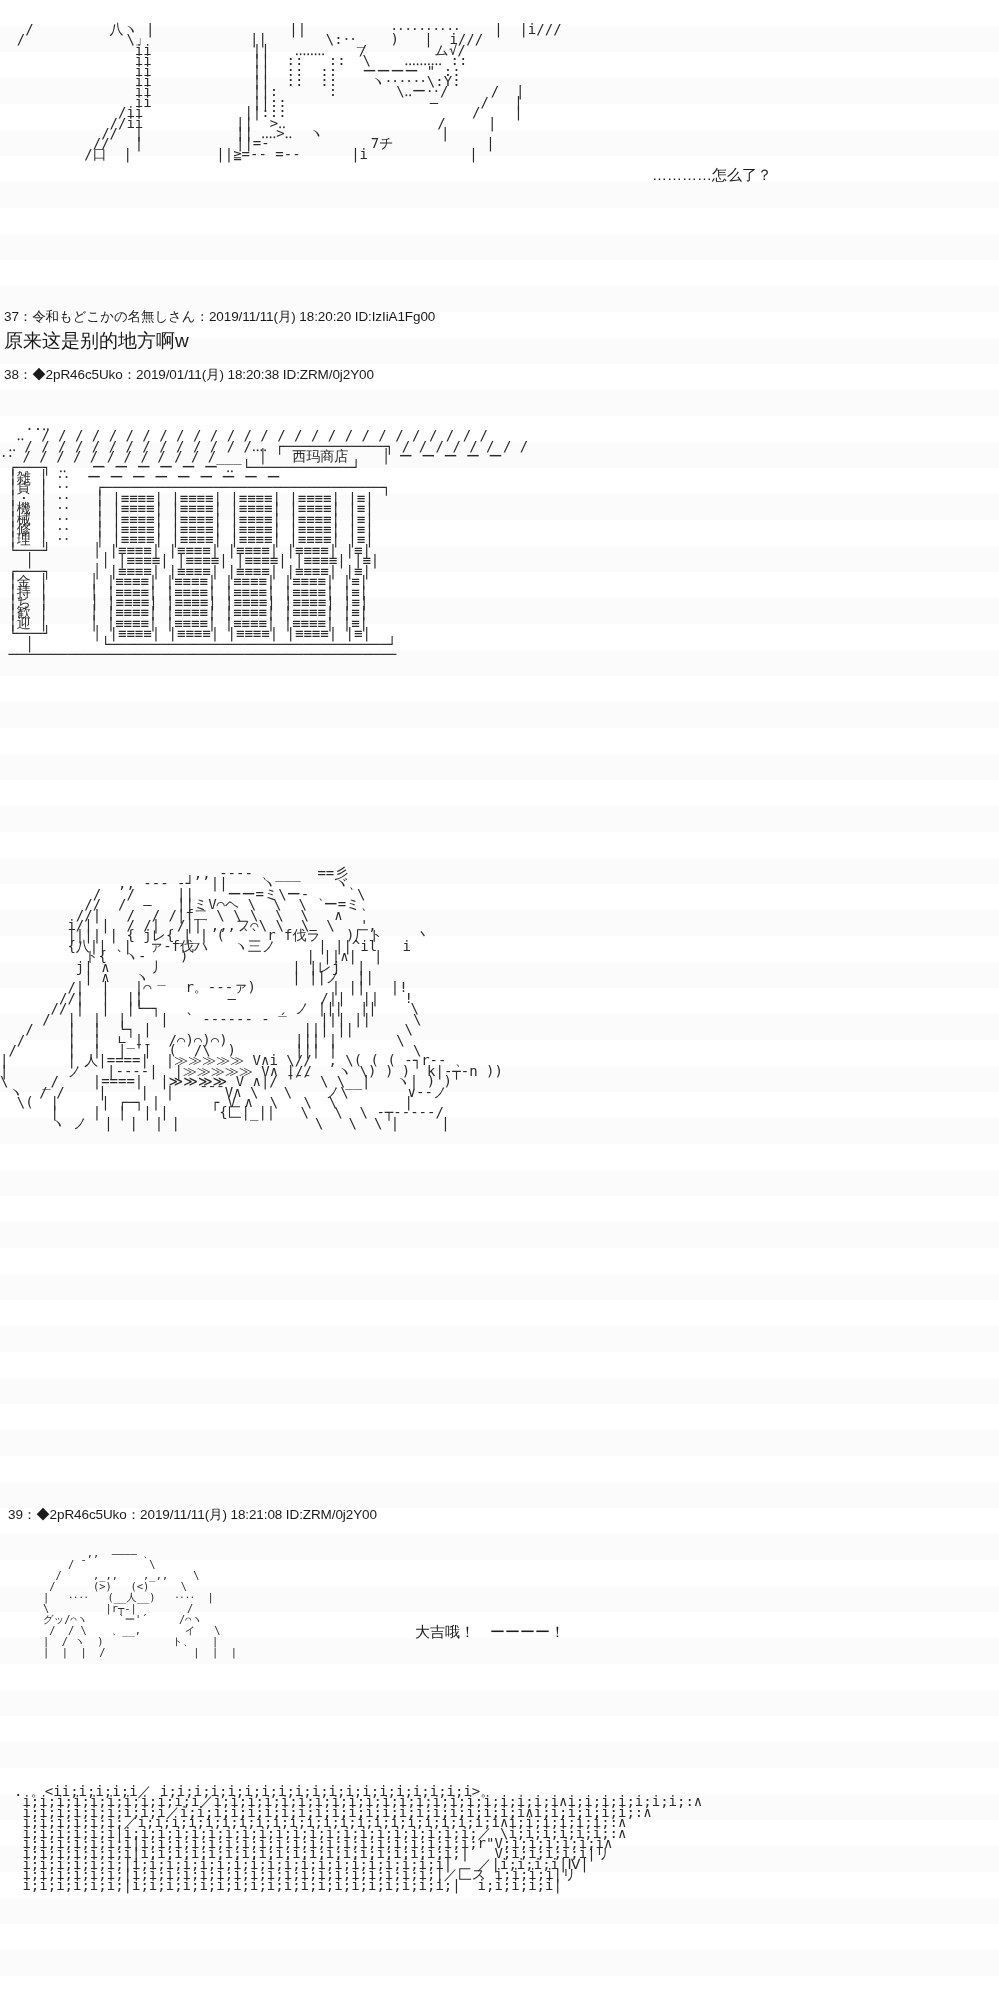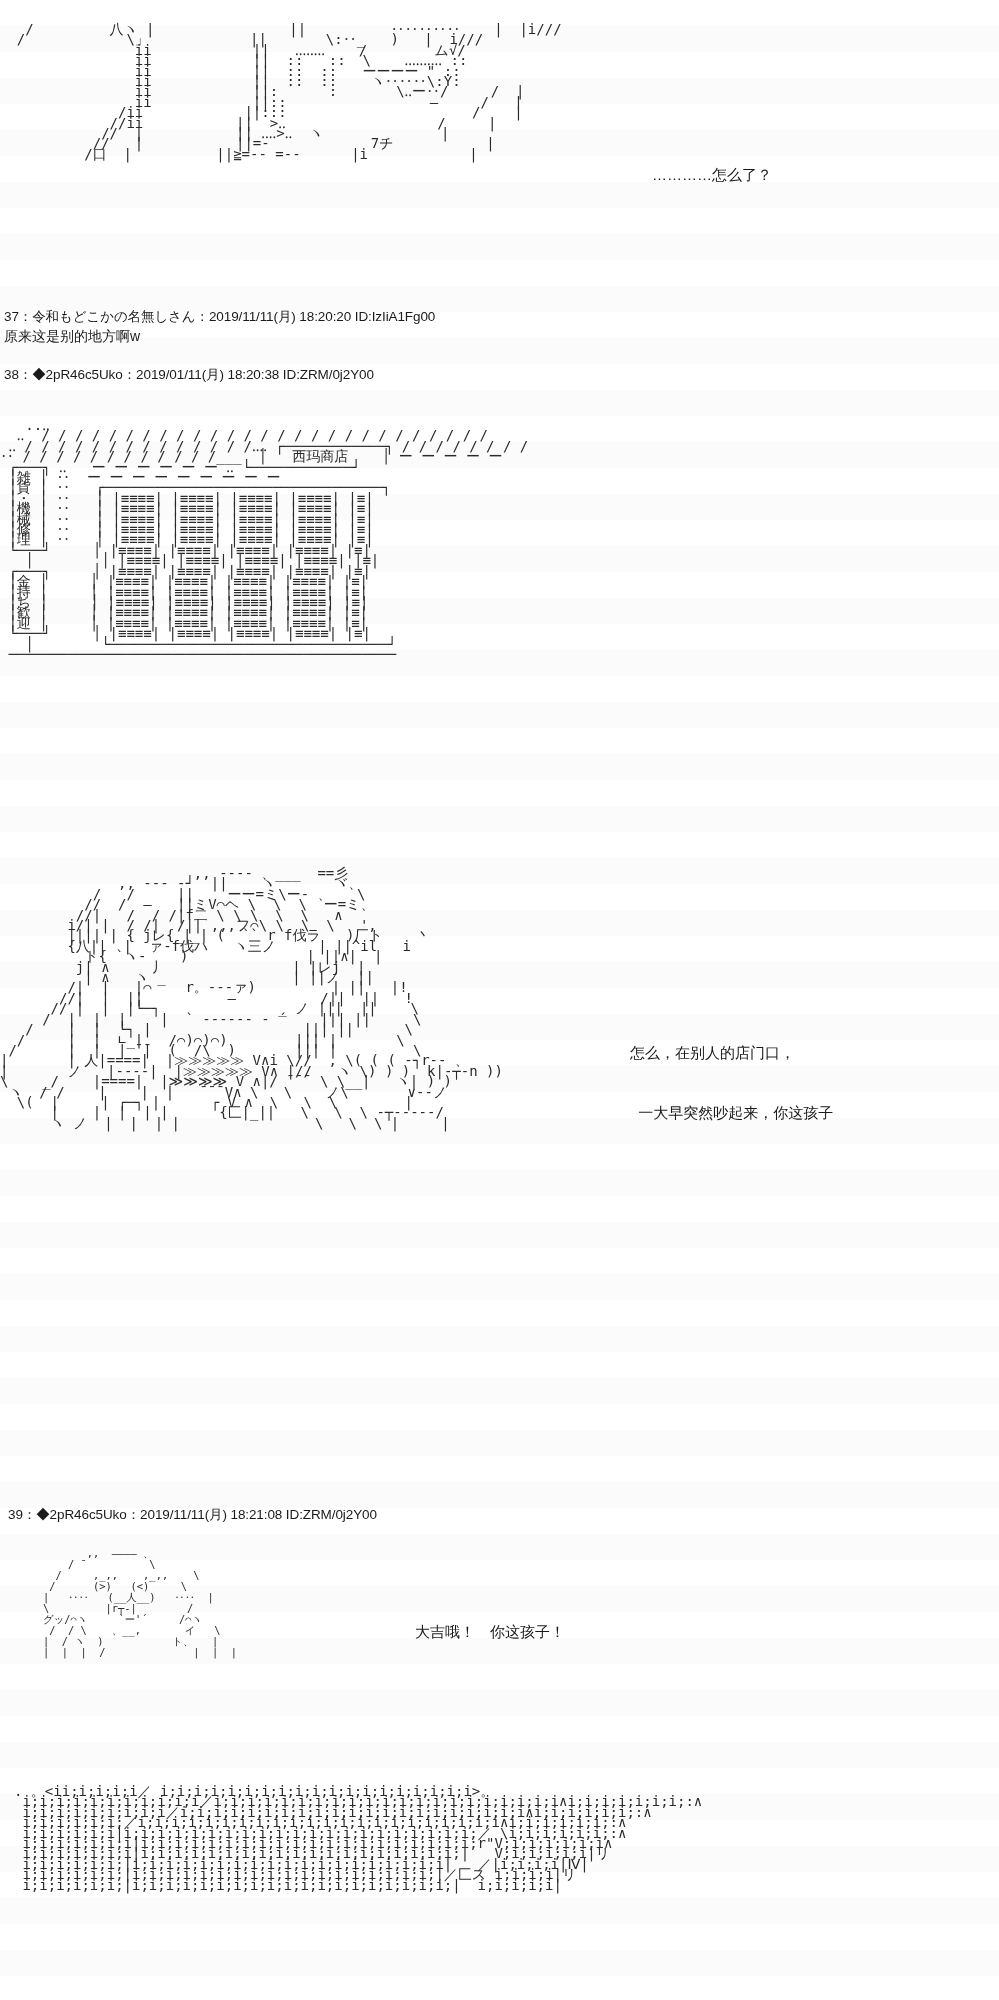--- a/index.html
+++ b/index.html
@@ -40,21 +40,21 @@
 
   .post-header{
     font-family:"Liberation Sans", sans-serif;
     font-size:13.5px;
     color:#1a1a1a;
     white-space:nowrap;
     letter-spacing:-0.1px;
   }
   .post-body{
     font-family:"Liberation Sans", sans-serif;
-    font-size:14px;
+    font-size:19px;
     color:#1a1a1a;
   }
   .dialogue{
     font-family:"Liberation Sans", sans-serif;
     font-size:15px;
     color:#1a1a1a;
     line-height:30px;
     white-space:pre;
   }
 
@@ -143,38 +143,35 @@
   /     |  |  ∟_|   /⌒)⌒)⌒)        ||| |       \
  /      |  |  | ̄ ̄|  (  /\  )       ||| |         \
 |       | 人|====|  |≫≫≫≫≫ V∧i \//  , \( ( ( ‐┐r‐‐ 、
 |       ノ   |‐‐‐‐|  |≫≫≫≫≫ V∧ |//   ヽ \) ) )  k|‐┬‐n ))
 \    _/    |====|  |≫≫≫≫ V ∧|/ ̄ ̄ ̄  \ \__|   ヽ| ) )
  ヽ  / /    |    |  |   ̄ ̄ ̄ V∧ \   \    ノ\       ∨‐‐ノ
   \(  |     | ┌─┐ |      ┌ V ∧  \   \  \        |
       |    |  |  | |      {匚|_||   \   \  \ ‐┬‐‐‐‐‐/
       ヽ ノ  |  |  | |                \   \  \ |     |</pre>
 
-  <div class="dialogue abs" id="dlg-granny">怎么，在别人的店门口，
-
-  一大早突然吵起来，你这孩子</div>
 
   <div class="post-header abs" id="hdr-39">39：◆2pR46c5Uko：2019/11/11(月) 18:21:08 ID:ZRM/0j2Y00</div>
 
   <pre class="aa aa-md abs" id="aa-gutt">           ,,  ―――― 、
         / ̄           \
       /     ,_,,    ,_,,    \
      /      (&gt;)   (&lt;)     \
     |   ‥‥   (__人__)   ‥‥  |
     \         |r┬-|        /
     グッ/⌒ヽ     `ー'´     /⌒ヽ
      /  / \    、__,       イ   \
     |  / ヽ  )           ト、   |
     |  |  |  /              |  |  |</pre>
 
-  <div class="dialogue abs" id="dlg-gutt">大吉哦！　你这孩子！</div>
+  <div class="dialogue abs" id="dlg-gutt">大吉哦！　ーーーー！</div>
 
   <pre class="aa aa-sm abs" id="aa-bottom">. 。&lt;ii;i;i;i;i／ i;i;i;i;i;i;i;i;i;i;i;i;i;i;i;i;i;i;i&gt;。
  i;i;i;i;i;i;i;i;i;i;i／i;i;i;i;i;i;i;i;i;i;i;i;i;i;i;i;i;i;i;i;i∧i;i;i;i;i;i;i;:∧
  i;i;i;i;i;i;i;i;i／i;i;i;i;i;i;i;i;i;i;i;i;i;i;i;i;i;i;i;i;i∧i;i;i;i;i;i;:∧
  i;i;i;i;i;i;／i;i;i;i;i;i;i;i;i;i;i;i;i;i;i;i;i;i;i;i;i;i∧i;i;i;i;i;i;:∧
  i;i;i;i;i;i|i;i;i;i;i;i;i;i;i;i;i;i;i;i;i;i;i;i;i;i;i;／ \i;i;i;i;i;i;:∧
  i;i;i;i;i;i;i|i;i;i;i;i;i;i;i;i;i;i;i;i;i;i;i;i;i;i;i;r"V;i;i;i;i;i;i∧
  i;i;i;i;i;i;i|i;i;i;i;i;i;i;i;i;i;i;i;i;i;i;i;i;i;i;|   V;i;i;i;i;i|リ
  i;i;i;i;i;i;|i;i;i;i;i;i;i;i;i;i;i;i;i;i;i;i;i;i;i|   ／|i;i;i;i|Ⅳ|
  i;i;i;i;i;i;|i;i;i;i;i;i;i;i;i;i;i;i;i;i;i;i;i;i;|／匚ス i;i;i;i|リ

